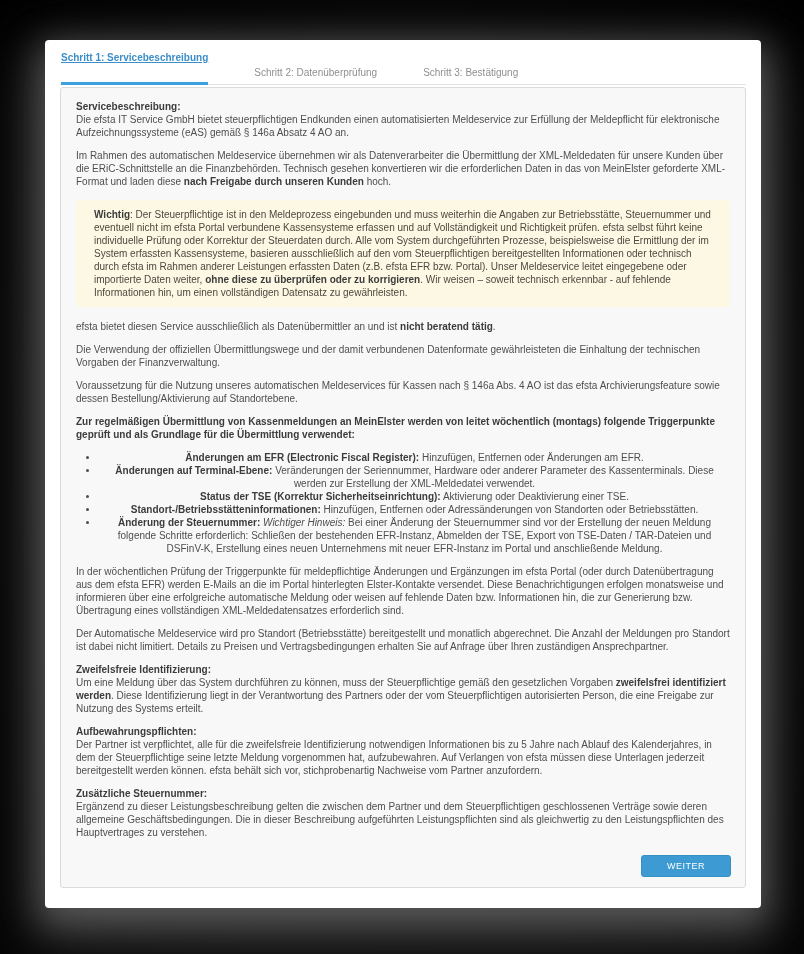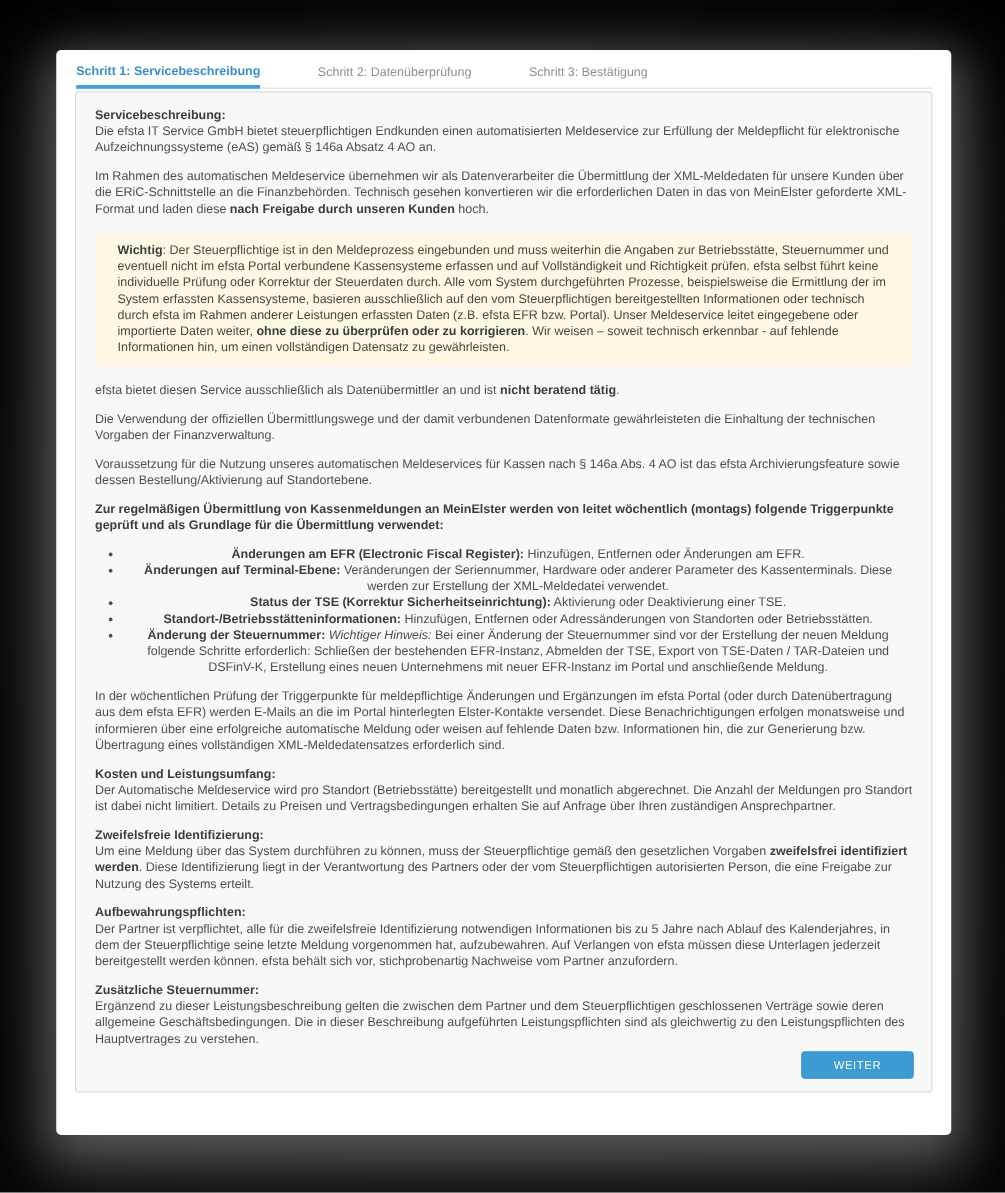--- a/index.html
+++ b/index.html
@@ -15,21 +15,21 @@
     box-shadow:0 10px 35px 8px rgba(170,170,170,0.40), 0 30px 70px 22px rgba(110,110,110,0.30);
   }
   .page-title{
     font-size:11.5px;font-weight:700;color:#3e3e3e;letter-spacing:0.2px;
     margin:2px 0 9px 1px;
   }
   .tabs{display:flex;gap:46px;align-items:flex-end;border-bottom:1px solid #e3e3e3;padding-left:1px;}
   .tab{font-size:10px;color:#8f8f8f;padding-bottom:6px;cursor:pointer;white-space:nowrap;}
   .tab.active{
     color:var(--tab-active,#3b8ec9);font-weight:700;
-    padding-bottom:5px;border-bottom:3px solid var(--tab-underline,#3da0de);margin-bottom:-1px;
+    padding-bottom:19px;border-bottom:3px solid var(--tab-underline,#3da0de);margin-bottom:-1px;text-decoration:underline;
   }
   .content-box{
     margin-top:2px;background:var(--panel-bg,#f8f8f8);border:1px solid #dbdbdb;border-radius:3px;
     box-sizing:border-box;height:801px;padding:12px 15px;position:relative;overflow:hidden;
     font-size:10px;line-height:13px;color:#4e4e4e;
   }
   .para{margin:0 0 10px;}
   .seg-b{font-weight:700;color:#3c3c3c;}
   .seg-i{font-style:italic;}
   .sec-heading{font-weight:700;color:#3c3c3c;margin:0;}
@@ -75,21 +75,20 @@
       <li><span class="seg-b">Änderungen am EFR (Electronic Fiscal Register):</span><span> Hinzufügen, Entfernen oder Änderungen am EFR.</span></li>
       <li><span class="seg-b">Änderungen auf Terminal-Ebene:</span><span> Veränderungen der Seriennummer, Hardware oder anderer Parameter des Kassenterminals. Diese werden zur Erstellung der XML-Meldedatei verwendet.</span></li>
       <li><span class="seg-b">Status der TSE (Korrektur Sicherheitseinrichtung):</span><span> Aktivierung oder Deaktivierung einer TSE.</span></li>
       <li><span class="seg-b">Standort-/Betriebsstätteninformationen:</span><span> Hinzufügen, Entfernen oder Adressänderungen von Standorten oder Betriebsstätten.</span></li>
       <li><span class="seg-b">Änderung der Steuernummer:</span><span> </span><span class="seg-i">Wichtiger Hinweis:</span><span> Bei einer Änderung der Steuernummer sind vor der Erstellung der neuen Meldung folgende Schritte erforderlich: Schließen der bestehenden EFR-Instanz, Abmelden der TSE, Export von TSE-Daten / TAR-Dateien und DSFinV-K, Erstellung eines neuen Unternehmens mit neuer EFR-Instanz im Portal und anschließende Meldung.</span></li>
     </ul>
 
     <div class="para"><span>In der wöchentlichen Prüfung der Triggerpunkte für meldepflichtige Änderungen und Ergänzungen im efsta Portal (oder durch Datenübertragung aus dem efsta EFR) werden E-Mails an die im Portal hinterlegten Elster-Kontakte versendet. Diese Benachrichtigungen erfolgen monatsweise und informieren über eine erfolgreiche automatische Meldung oder weisen auf fehlende Daten bzw. Informationen hin, die zur Generierung bzw. Übertragung eines vollständigen XML-Meldedatensatzes erforderlich sind.</span></div>
 
     <div class="section">
-      <div class="sec-heading">Kosten und Leistungsumfang:</div>
       <div><span>Der Automatische Meldeservice wird pro Standort (Betriebsstätte) bereitgestellt und monatlich abgerechnet. Die Anzahl der Meldungen pro Standort ist dabei nicht limitiert. Details zu Preisen und Vertragsbedingungen erhalten Sie auf Anfrage über Ihren zuständigen Ansprechpartner.</span></div>
     </div>
 
     <div class="section">
       <div class="sec-heading">Zweifelsfreie Identifizierung:</div>
       <div><span>Um eine Meldung über das System durchführen zu können, muss der Steuerpflichtige gemäß den gesetzlichen Vorgaben </span><span class="seg-b">zweifelsfrei identifiziert werden</span><span>. Diese Identifizierung liegt in der Verantwortung des Partners oder der vom Steuerpflichtigen autorisierten Person, die eine Freigabe zur Nutzung des Systems erteilt.</span></div>
     </div>
 
     <div class="section">
       <div class="sec-heading">Aufbewahrungspflichten:</div>

